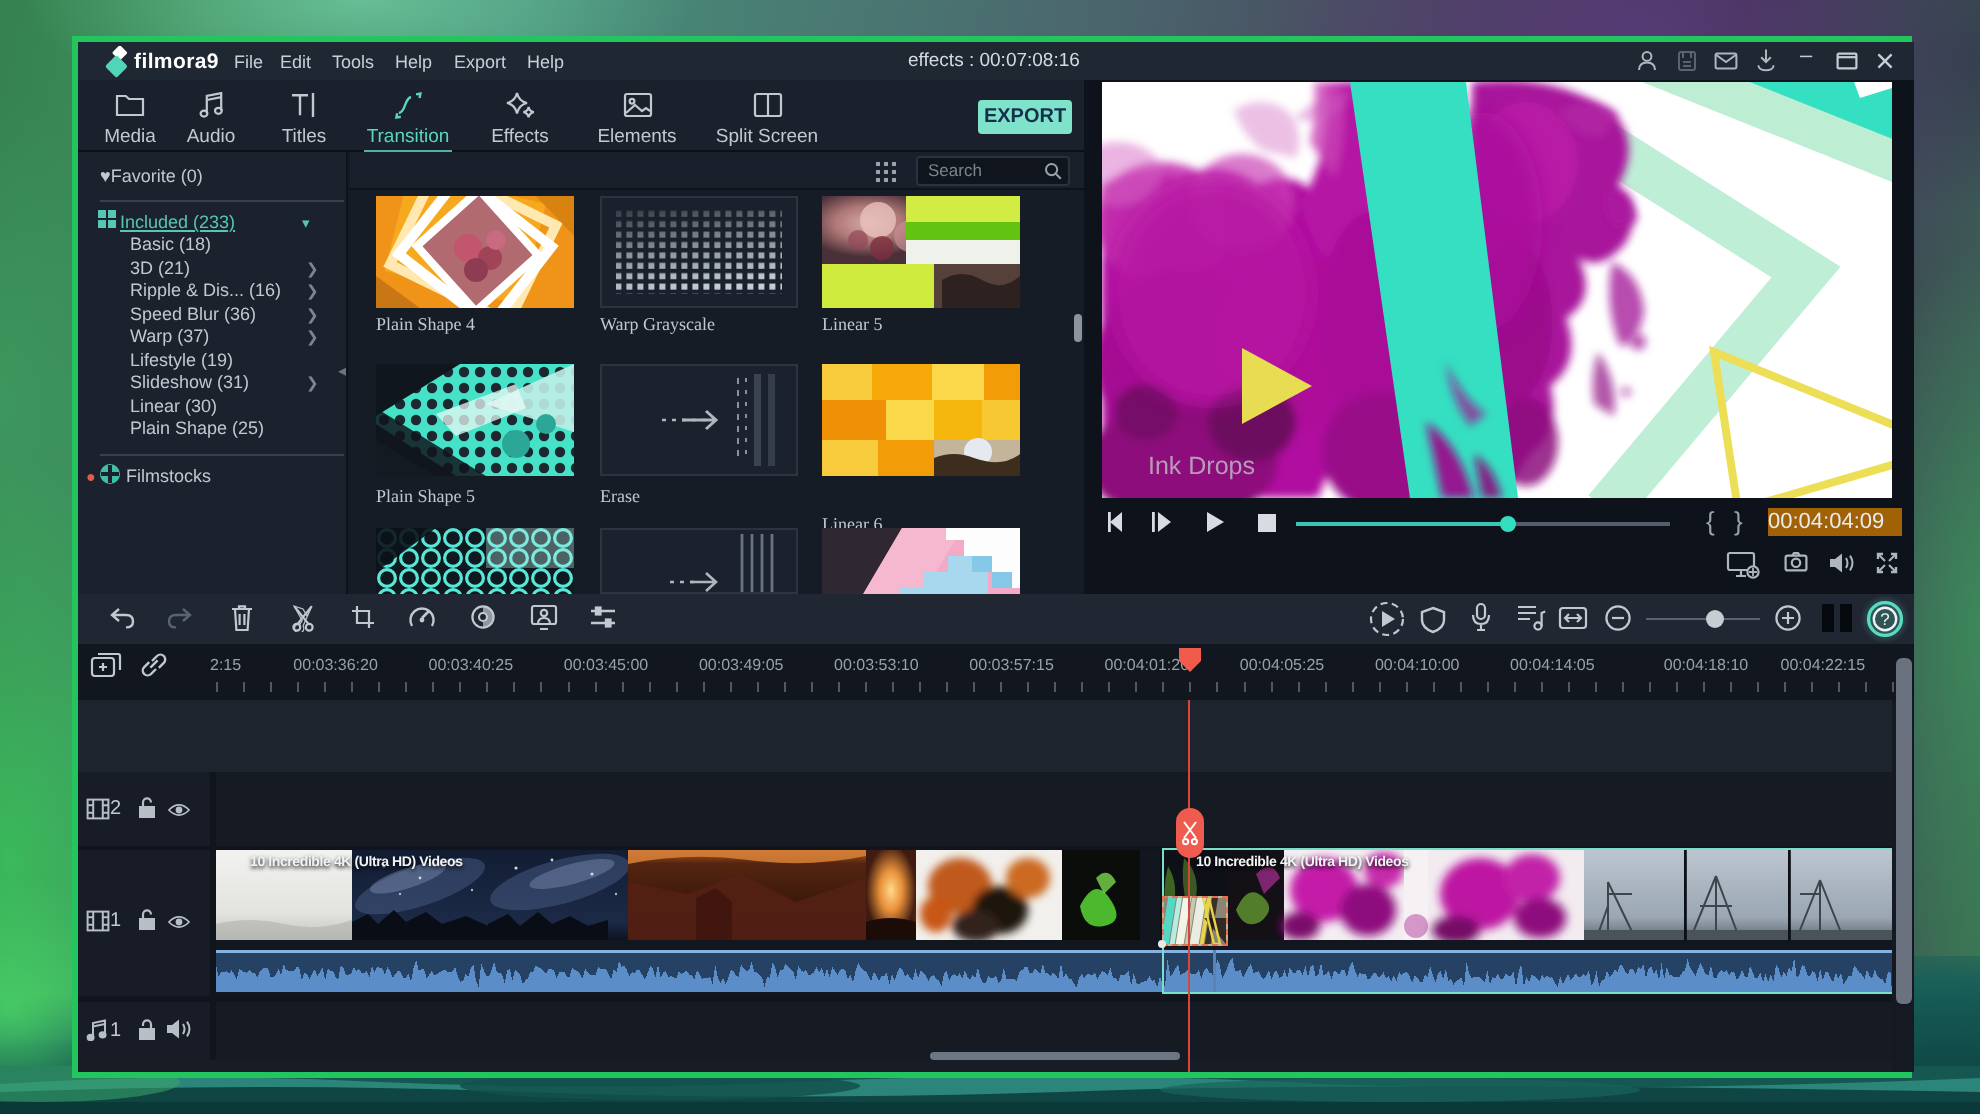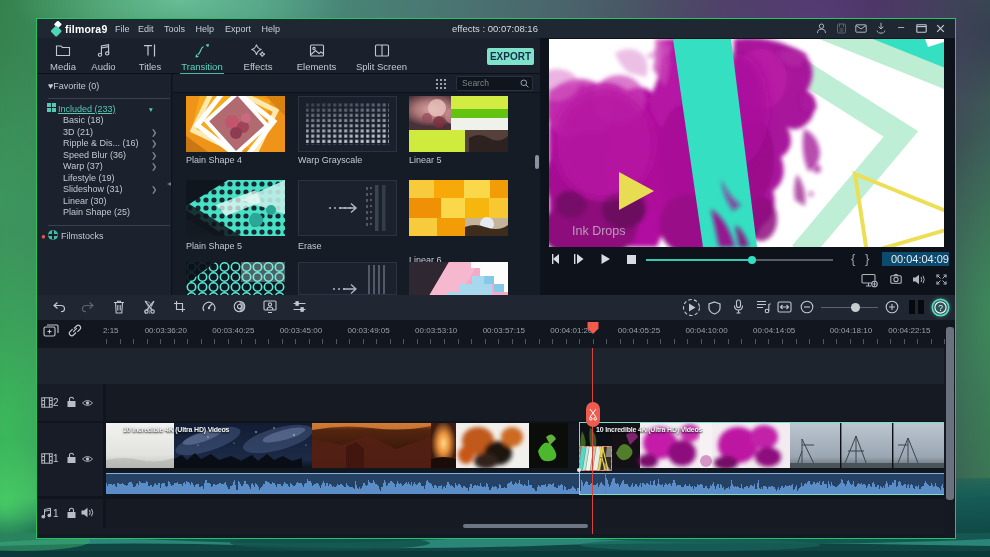--- a/index.html
+++ b/index.html
@@ -23,21 +23,21 @@
   }
   #wallbot:before { content:""; position:absolute; left:0; top:40px; width:990px; height:39px;
     background: radial-gradient(ellipse 380px 42px at 430px 44px, #2f8d80, rgba(46,138,126,0) 75%),
                 radial-gradient(ellipse 470px 40px at 900px 58px, #2b8278, rgba(42,127,118,0) 75%),
                 linear-gradient(180deg, rgba(16,70,66,0), #0f4a46 55%, #0b3c3c 100%);
   }
   #aurora { left:0; top:420px; width:150px; height:137px;
     background: radial-gradient(ellipse 100px 95px at 5px 85px, rgba(74,215,104,.75), rgba(74,215,104,0) 70%);
   }
   
-  #win { left:36px; top:18px; width:920px; height:521px; background:#141a24; border:1px solid #22c55e; }
+  #win { left:36px; top:18px; width:920px; height:521px; background:#141a24; border:3px solid #22c55e; }
   
   #titlebar { left:0; top:0; width:918px; height:19px; background:#1f2733; }
   .menu { position:absolute; top:4.5px; font-size:9px; color:#c9ced6; }
   #fl-logo { left:12px; top:2px; }
   #fl-name { left:28px; top:3.5px; font-size:10.5px; font-weight:bold; color:#fff; letter-spacing:.2px; }
   #fx-time { left:415px; top:4px; font-size:9.5px; color:#d6dae0; }
   .tico { position:absolute; top:2px; color:#aeb6c0; font-size:11px; }
   
   #toolbar { left:0; top:19px; width:503px; height:36px; background:#1a212c; border-bottom:1px solid #0c1016; }
   .tab { position:absolute; top:5px; text-align:center; font-size:9.5px; color:#c2c8d0; }
@@ -46,21 +46,21 @@
   
   #sidebar { left:0; top:55px; width:135px; height:221px; background:#1c222d; border-right:1px solid #0e131b; font-size:9px; color:#c2c8d0; }
   .side-row { position:absolute; left:26px; white-space:nowrap; }
   .side-chev { position:absolute; left:114px; color:#7d8690; font-size:7.5px; }
   .sep { position:absolute; left:11px; width:122px; height:1px; background:#39414d; }
   
   #media { left:136px; top:55px; width:367px; height:221px; background:#161c26; }
   #mediahead { position:absolute; left:0; top:0; width:367px; height:19px; background:#1a202b; border-bottom:1px solid #0e131b; }
   #searchbox { position:absolute; left:283px; top:2px; width:77px; height:15px; background:#10151d; border:1px solid #2a323d; border-radius:2px; color:#7b838d; font-size:8.5px; }
   .thumb { position:absolute; width:99px; height:56px; background:#222; overflow:hidden; }
-  .tlabel { position:absolute; font-size:9px; color:#c2c8d0; white-space:nowrap; }
+  .tlabel { position:absolute; font-size:9px; color:#c2c8d0; white-space:nowrap;font-family:Liberation Serif, serif; }
   
   #preview { left:503px; top:19px; width:415px; height:257px; background:#0d121b; }
   #video { position:absolute; left:9px; top:1px; width:395px; height:208px; background:#fff; overflow:hidden; }
   
   #ttool { left:0; top:276px; width:918px; height:25px; background:#202733; }
   
   #ruler { left:0; top:301px; width:918px; height:29px; background:#12171f; color:#9aa2ac; overflow:hidden; }
   .rlab { position:absolute; top:6px; font-size:8px; color:#98a0aa; white-space:nowrap; }
   
   #tracks { left:0; top:329px; width:918px; height:186px; background:#10141c; overflow:hidden; }
@@ -450,21 +450,21 @@
       </svg>
     <svg class="abs" style="left:60px;top:215px" width="11" height="12" viewBox="0 0 11 12">
         <path d="M1.5 1 L10 6 L1.5 11 Z" fill="#d8dce2"></path>
       </svg>
     <div class="abs" style="left:87px;top:217px;width:9px;height:9px;background:#d8dce2"></div>
     <div class="abs" style="left:106px;top:221px;width:106px;height:1.5px;background:#35c9b4"></div>
     <div class="abs" style="left:212px;top:221px;width:81px;height:1.5px;background:#555e6a"></div>
     <div class="abs" style="left:208px;top:217.5px;width:8px;height:8px;border-radius:50%;background:#35dec0"></div>
     <div class="abs" style="left:311px;top:213px;color:#9aa2ac;font-size:13px">{</div>
       <div class="abs" style="left:325px;top:213px;color:#9aa2ac;font-size:13px">}</div>
-    <div class="abs" style="left:342px;top:214px;width:67px;height:14px;background:#0c4a6e;color:#e8ebee;font-size:11px;text-align:right;line-height:14px">00:04:04:09</div>
+    <div class="abs" style="left:342px;top:214px;width:67px;height:14px;background:#a16207;color:#e8ebee;font-size:11px;text-align:left;line-height:14px">00:04:04:09</div>
     <svg class="abs" style="left:321px;top:235px" width="18" height="15" viewBox="0 0 18 15" fill="none" stroke="#aeb6c0" stroke-width="1.1">
       <rect x="1" y="1.5" width="13" height="8.5" rx="1"></rect>
         <path d="M5 13 h5 M7.5 10 v3"></path>
         <circle cx="13.5" cy="11" r="2.8" fill="#0d121b" stroke="#aeb6c0"></circle>
         <path d="M13.5 9 v4 M11.5 11 h4" stroke-width=".9"></path>
     </svg>
     <svg class="abs" style="left:350px;top:236px" width="12" height="10" viewBox="0 0 12 10" fill="none" stroke="#aeb6c0" stroke-width="1.1">
       <rect x="0.8" y="1.8" width="10.4" height="7.4" rx="1"></rect>
         <path d="M4 1.8 L5 0.6 h2 L8 1.8"></path>
         <circle cx="6" cy="5.4" r="2.1"></circle>

